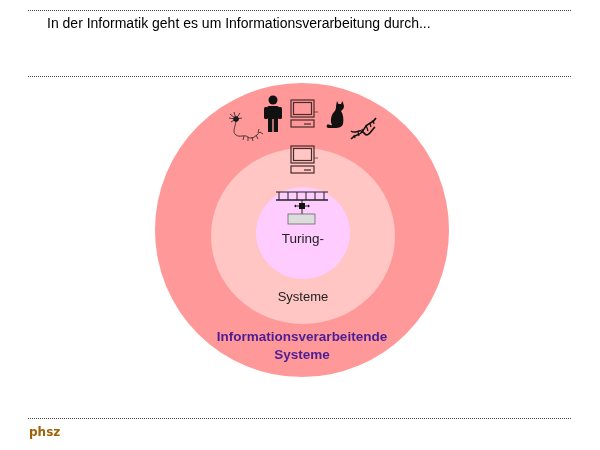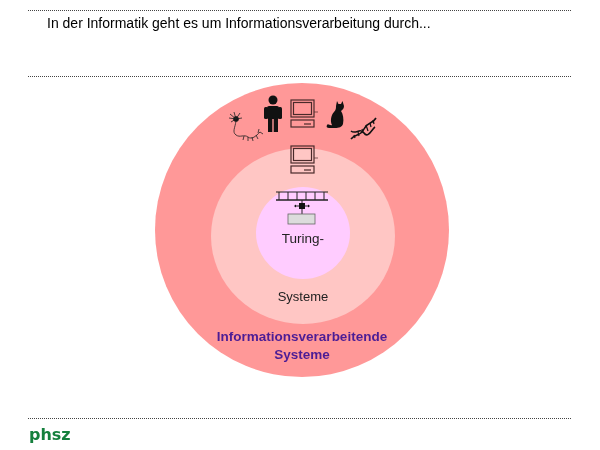--- a/index.html
+++ b/index.html
@@ -1,19 +1,19 @@
 <!DOCTYPE html>
 <html><head>
   <meta charset="utf-8">
   <style>
     html, body { margin: 0; padding: 0; background: #ffffff; }
     body { width: 600px; height: 450px; position: relative; overflow: hidden; font-family: "Liberation Sans", sans-serif; }
     .rule { position: absolute; left: 28px; width: 543px; height: 0; border-top: 1px dotted #444; }
     .title { position: absolute; left: 27px; top: 15px; font-size: 14px; font-weight: normal; color: #000; white-space: nowrap; letter-spacing: 0px; margin-left: 20px; }
-    .footer { position: absolute; left: 29px; top: 425px; font-size: 16px; font-weight: bold; color: #15803d; font-family: "DejaVu Sans", sans-serif; }
+    .footer { position: absolute; left: 29px; top: 425px; font-size: 12px; font-weight: bold; color: #a16207; font-family: "DejaVu Sans", sans-serif; }
     .circle { position: absolute; border-radius: 50%; }
     .outer { left: 155px; top: 83px; width: 294px; height: 294px; background: #ff9898; }
     .middle { left: 211px; top: 148px; width: 184px; height: 176px; background: #ffc6c4; }
     .inner { left: 256px; top: 187px; width: 94px; height: 92px; background: #ffccff; }
     .label { position: absolute; text-align: center; color: #222; }
     .lbl-turing { left: 256px; top: 230px; width: 94px; font-size: 13.5px; line-height: 17px; }
     .lbl-computer { left: 211px; top: 289px; width: 184px; font-size: 13px; }
     .lbl-systems { left: 155px; top: 328px; width: 294px; font-size: 13.5px; font-weight: bold; line-height: 18px; color: #4c1d95; }
     .icon { position: absolute; }
   </style>

